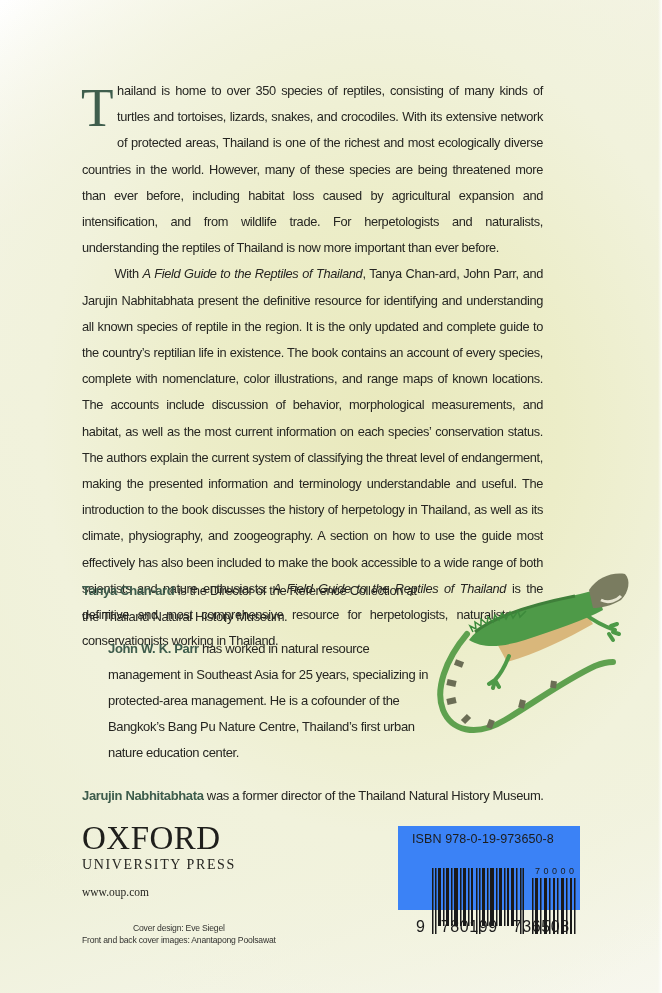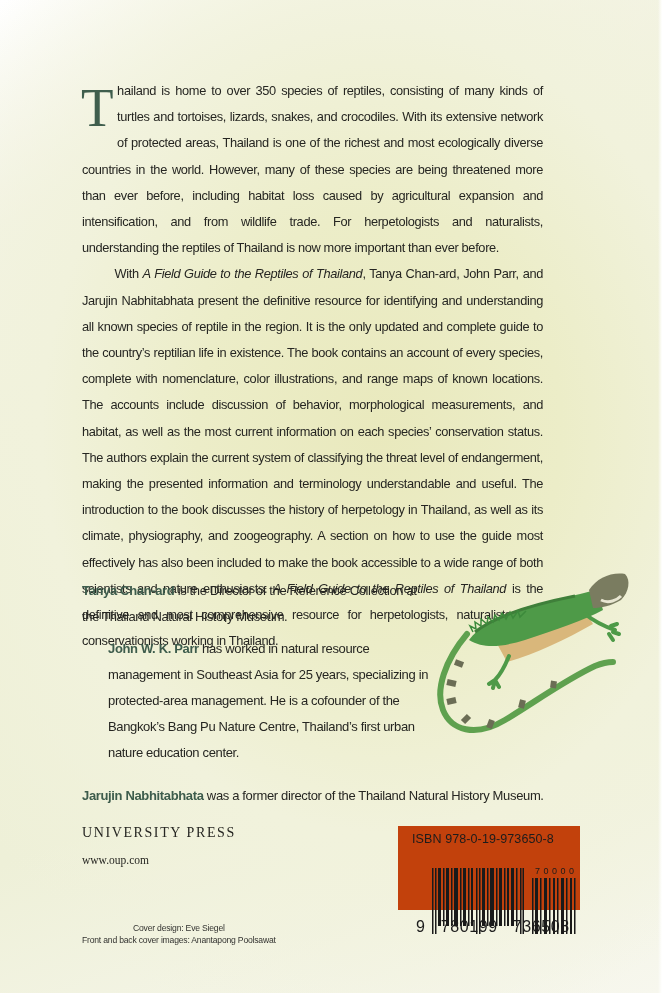--- a/index.html
+++ b/index.html
@@ -30,21 +30,21 @@
   }
   .bios p { margin:0 0 6px 0; }
   .bio-name { color:#3d5c4c; font-weight:bold; }
   .bio3 { position:absolute; left:82px; top:788px; font-size:13px; letter-spacing:-0.35px; color:#262622; white-space:nowrap; }
   .lizard { position:absolute; left:425px; top:570px; width:210px; height:175px; }
   .oxford { position:absolute; left:82px; top:822px; }
   .ox-title { font-family:"Liberation Serif", serif; font-size:33px; line-height:32px; letter-spacing:0.5px; color:#1f1f1c; }
   .ox-sub { font-family:"Liberation Serif", serif; font-size:14px; letter-spacing:1.6px; color:#262622; margin-top:3px; }
   .ox-url { font-family:"Liberation Serif", serif; font-size:11.5px; color:#262622; margin-top:13px; }
   .credits { position:absolute; left:82px; top:922px; font-size:8.6px; line-height:12px; color:#333330; letter-spacing:-0.2px;text-align:center; }
-  .barcode-box { position:absolute; left:398px; top:826px; width:182px; height:84px; background:#c2410c; }
+  .barcode-box { position:absolute; left:398px; top:826px; width:182px; height:84px; background:#3b82f6; }
   .isbn-label { position:absolute; left:14px; top:6px; font-family:"Liberation Sans", sans-serif; font-size:12.5px; color:#1c1c1c; letter-spacing:0.1px; }
   .bars-main { position:absolute; left:34px; top:42px; width:92px; height:66px; }
   .bars-addon { position:absolute; left:134px; top:52px; width:45px; height:56px; }
   .addon-digits { position:absolute; left:137px; top:40px; font-size:9px; letter-spacing:3.5px; color:#1c1c1c; }
   .bc-digits { position:absolute; left:18px; top:92px; font-size:16px; color:#1c1c1c; letter-spacing:0.6px; white-space:pre; }
 </style>
 </head>
 <body>
 
 <div class="page-edge"></div>
@@ -73,20 +73,21 @@
   <path d="M48 62 l-3 -6 l6 3 l-1 -7 l6 4 l0 -7 l6 5 l1 -7 l5 5 l2 -7 l4 5 l3 -7 l4 6 l4 -7 l3 6 l5 -7 l2 6 l6 -6" fill="none" stroke="#3c8a3b" stroke-width="1.5"></path>
 
   <path d="M164 20 C172 8, 186 2, 200 4 C206 10, 204 22, 196 30 C186 36, 176 38, 168 38 Z" fill="#7a7c60"></path>
   <path d="M176 30 C184 34, 192 30, 196 26" stroke="#e8e6d2" stroke-width="3" fill="none"></path>
 
   <path d="M160 44 C170 52, 178 56, 190 60 M186 56 l6 -2 M188 62 l6 2 M184 64 l4 6" stroke="#4e9a48" stroke-width="4" fill="none" stroke-linecap="round"></path>
   <path d="M84 86 C80 96, 76 104, 70 110 M70 110 l-6 4 M70 110 l-2 8 M70 110 l4 7" stroke="#4e9a48" stroke-width="4" fill="none" stroke-linecap="round"></path>
 </svg>
 
 <div class="oxford">
+  <div class="ox-title">OXFORD</div>
   <div class="ox-sub">UNIVERSITY PRESS</div>
   <div class="ox-url">www.oup.com</div>
 </div>
 
 <div class="credits">
   <div>Cover design: Eve Siegel</div>
   <div>Front and back cover images: Anantapong Poolsawat</div>
 </div>
 
 <div class="barcode-box">

